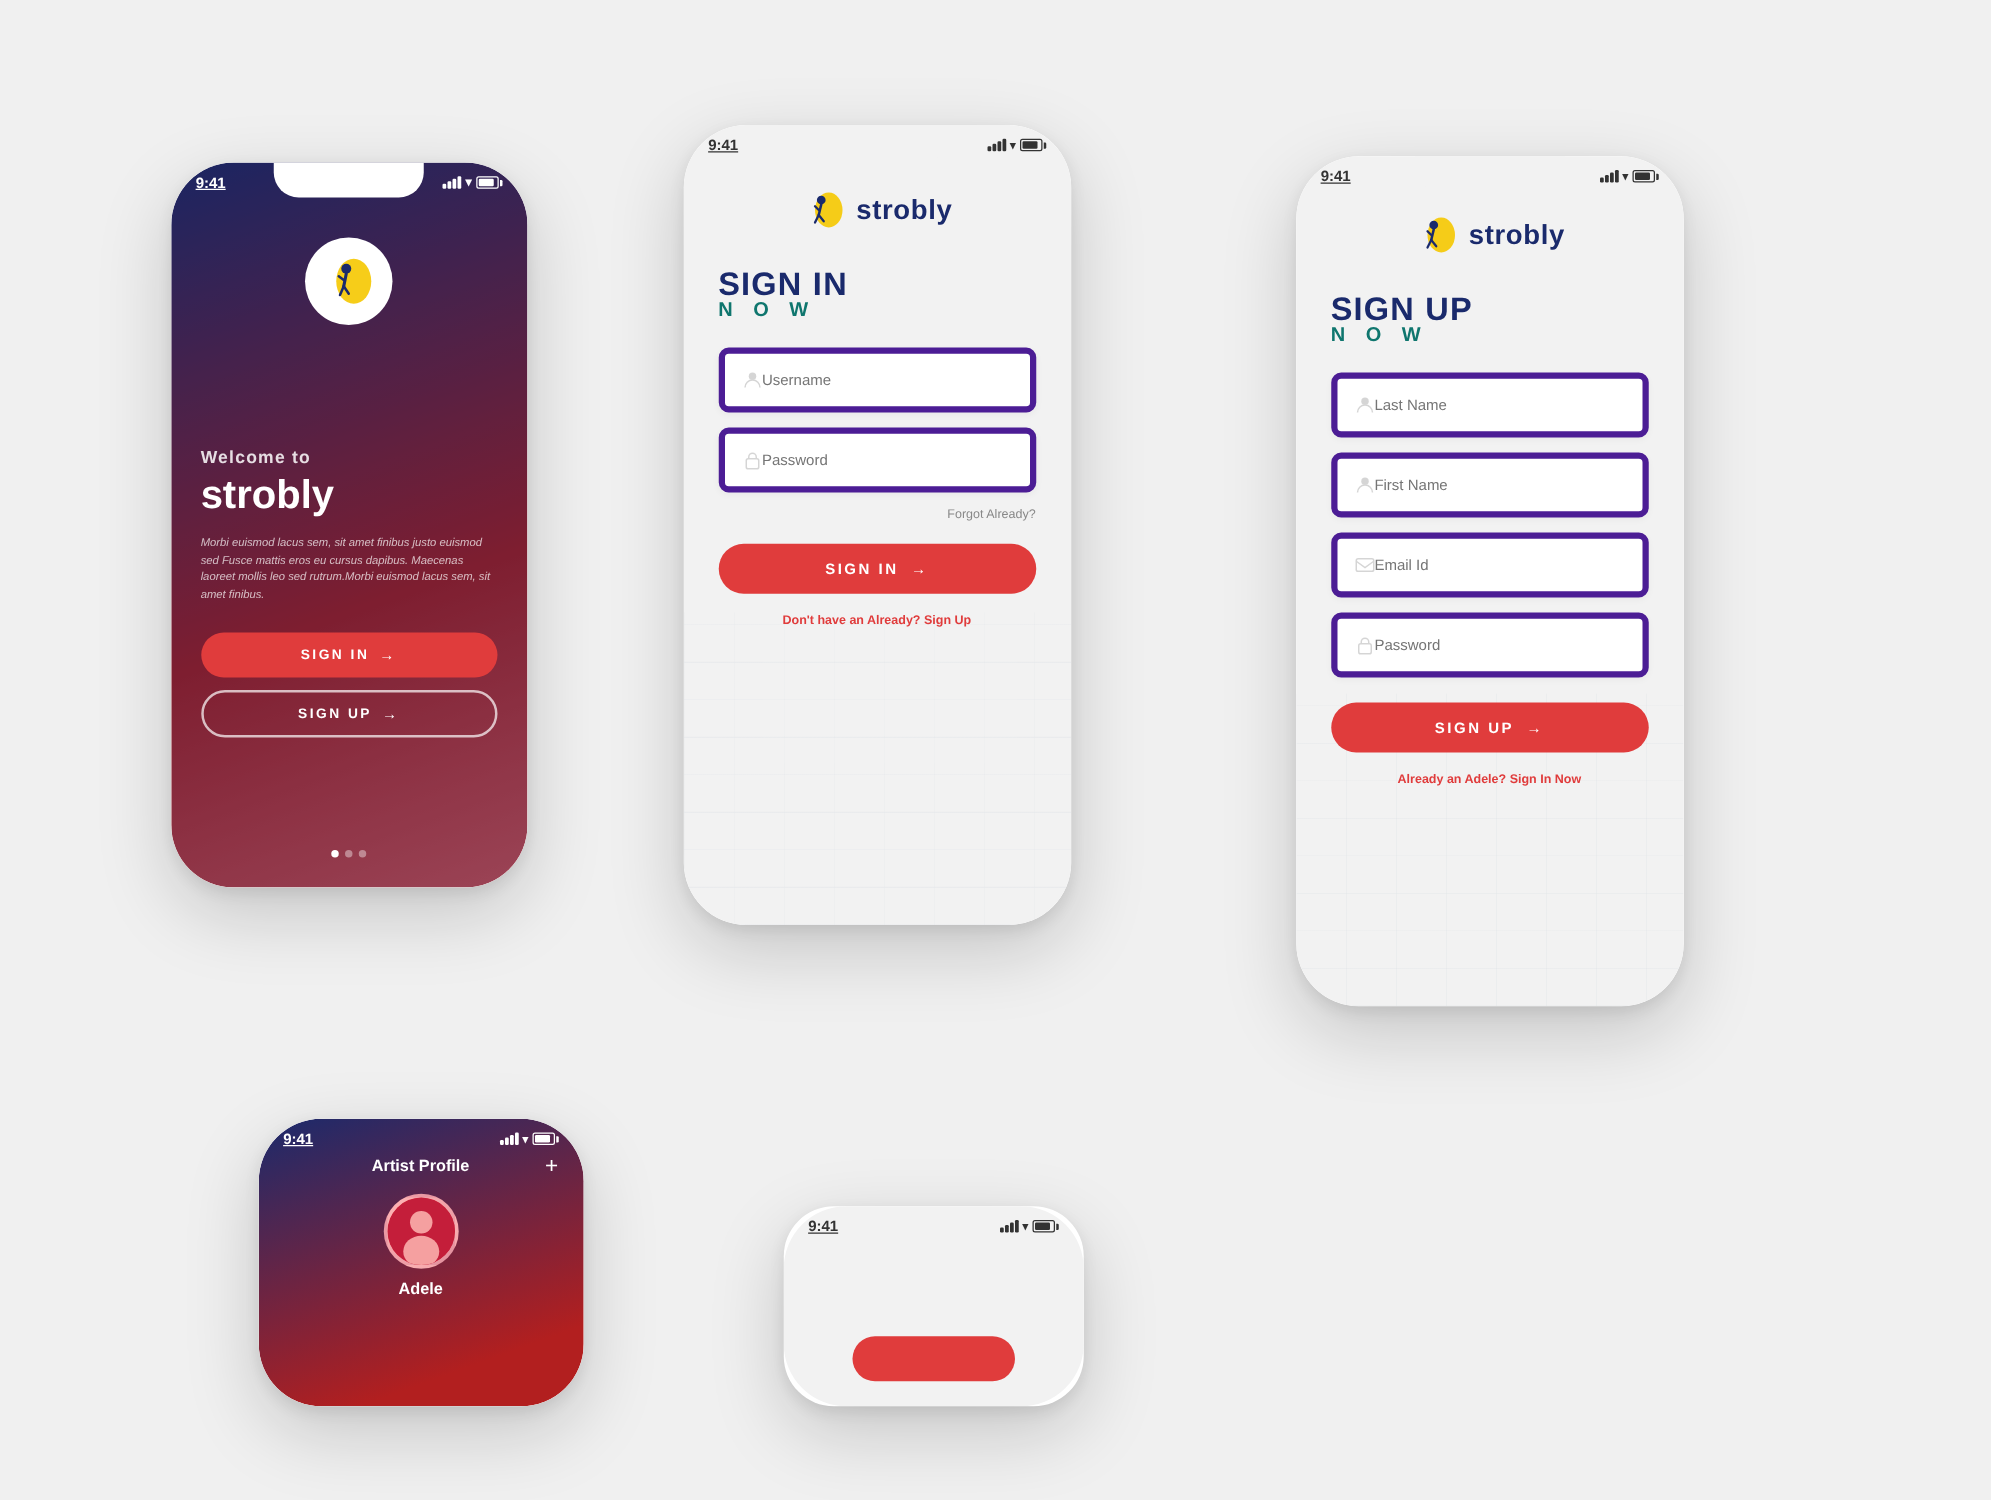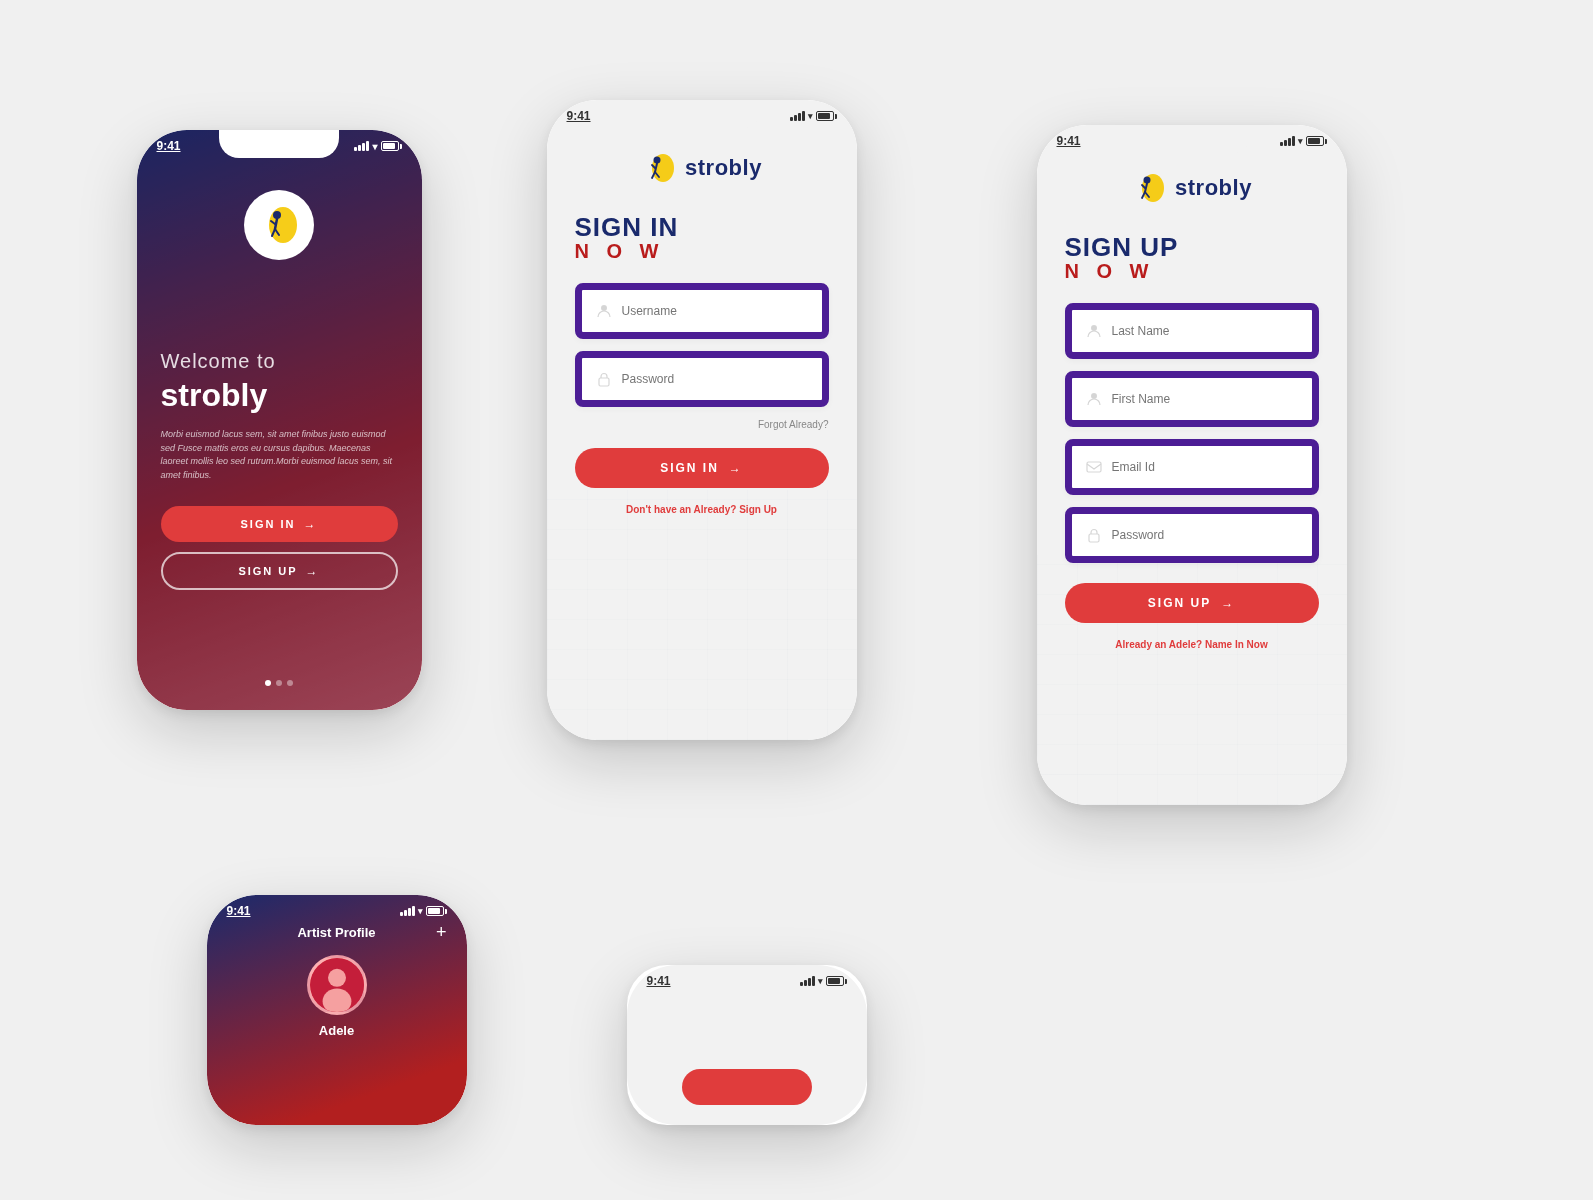--- a/index.html
+++ b/index.html
@@ -114,22 +114,22 @@
     .splash-content {
       position: absolute;
       bottom: 120px;
       left: 24px;
       right: 24px;
       z-index: 10;
     }
 
     .welcome-text {
       color: rgba(255,255,255,0.85);
-      font-size: 20px;
-      font-weight: 400;
+      font-size: 14px;
+      font-weight: 700;
       letter-spacing: 1px;
       margin-bottom: 4px;
     }
 
     .app-name-large {
       color: #fff;
       font-size: 32px;
       font-weight: 700;
       margin-bottom: 14px;
     }
@@ -266,35 +266,34 @@
 
     .title-main {
       font-size: 26px;
       font-weight: 900;
       color: #1a2a6c;
       letter-spacing: 1px;
       line-height: 1;
     }
 
     .title-sub {
-      font-size: 20px;
+      font-size: 16px;
       font-weight: 700;
-      color: #b91c1c;
+      color: #0f766e;
       letter-spacing: 6px;
     }
 
     .input-field {
       width: 100%;
       background: #fff;
-      border: 7px solid #4c1d95;
+      border: 5px solid #4c1d95;
       border-radius: 8px;
       padding: 13px 14px;
       display: flex;
       align-items: center;
-      gap: 10px;
       margin-bottom: 12px;
       box-shadow: 0 2px 6px rgba(0,0,0,0.04);
       justify-content: center;
     }
 
     .input-field input {
       border: none;
       background: transparent;
       font-size: 12px;
       color: #aaa;
@@ -761,21 +760,21 @@
             <input type="password" placeholder="Password" style="">
           </div>
 
           <button class="btn-primary" style="margin-top:8px">
             <span>SIGN UP</span>
             <span class="arrow-icon"></span>
           </button>
 
           <div class="bottom-link">
             <span>Already an Adele?</span>
-            <span style="color:#e03c3c;font-weight:600;cursor:pointer">Name In Now</span>
+            <span style="color:#e03c3c;font-weight:600;cursor:pointer">Sign In Now</span>
           </div>
         </div>
 
       </div>
     </div>
   </div>
 
   <div class="phone phone-artist">
     <div class="phone-inner">
       <div class="artist-screen">

